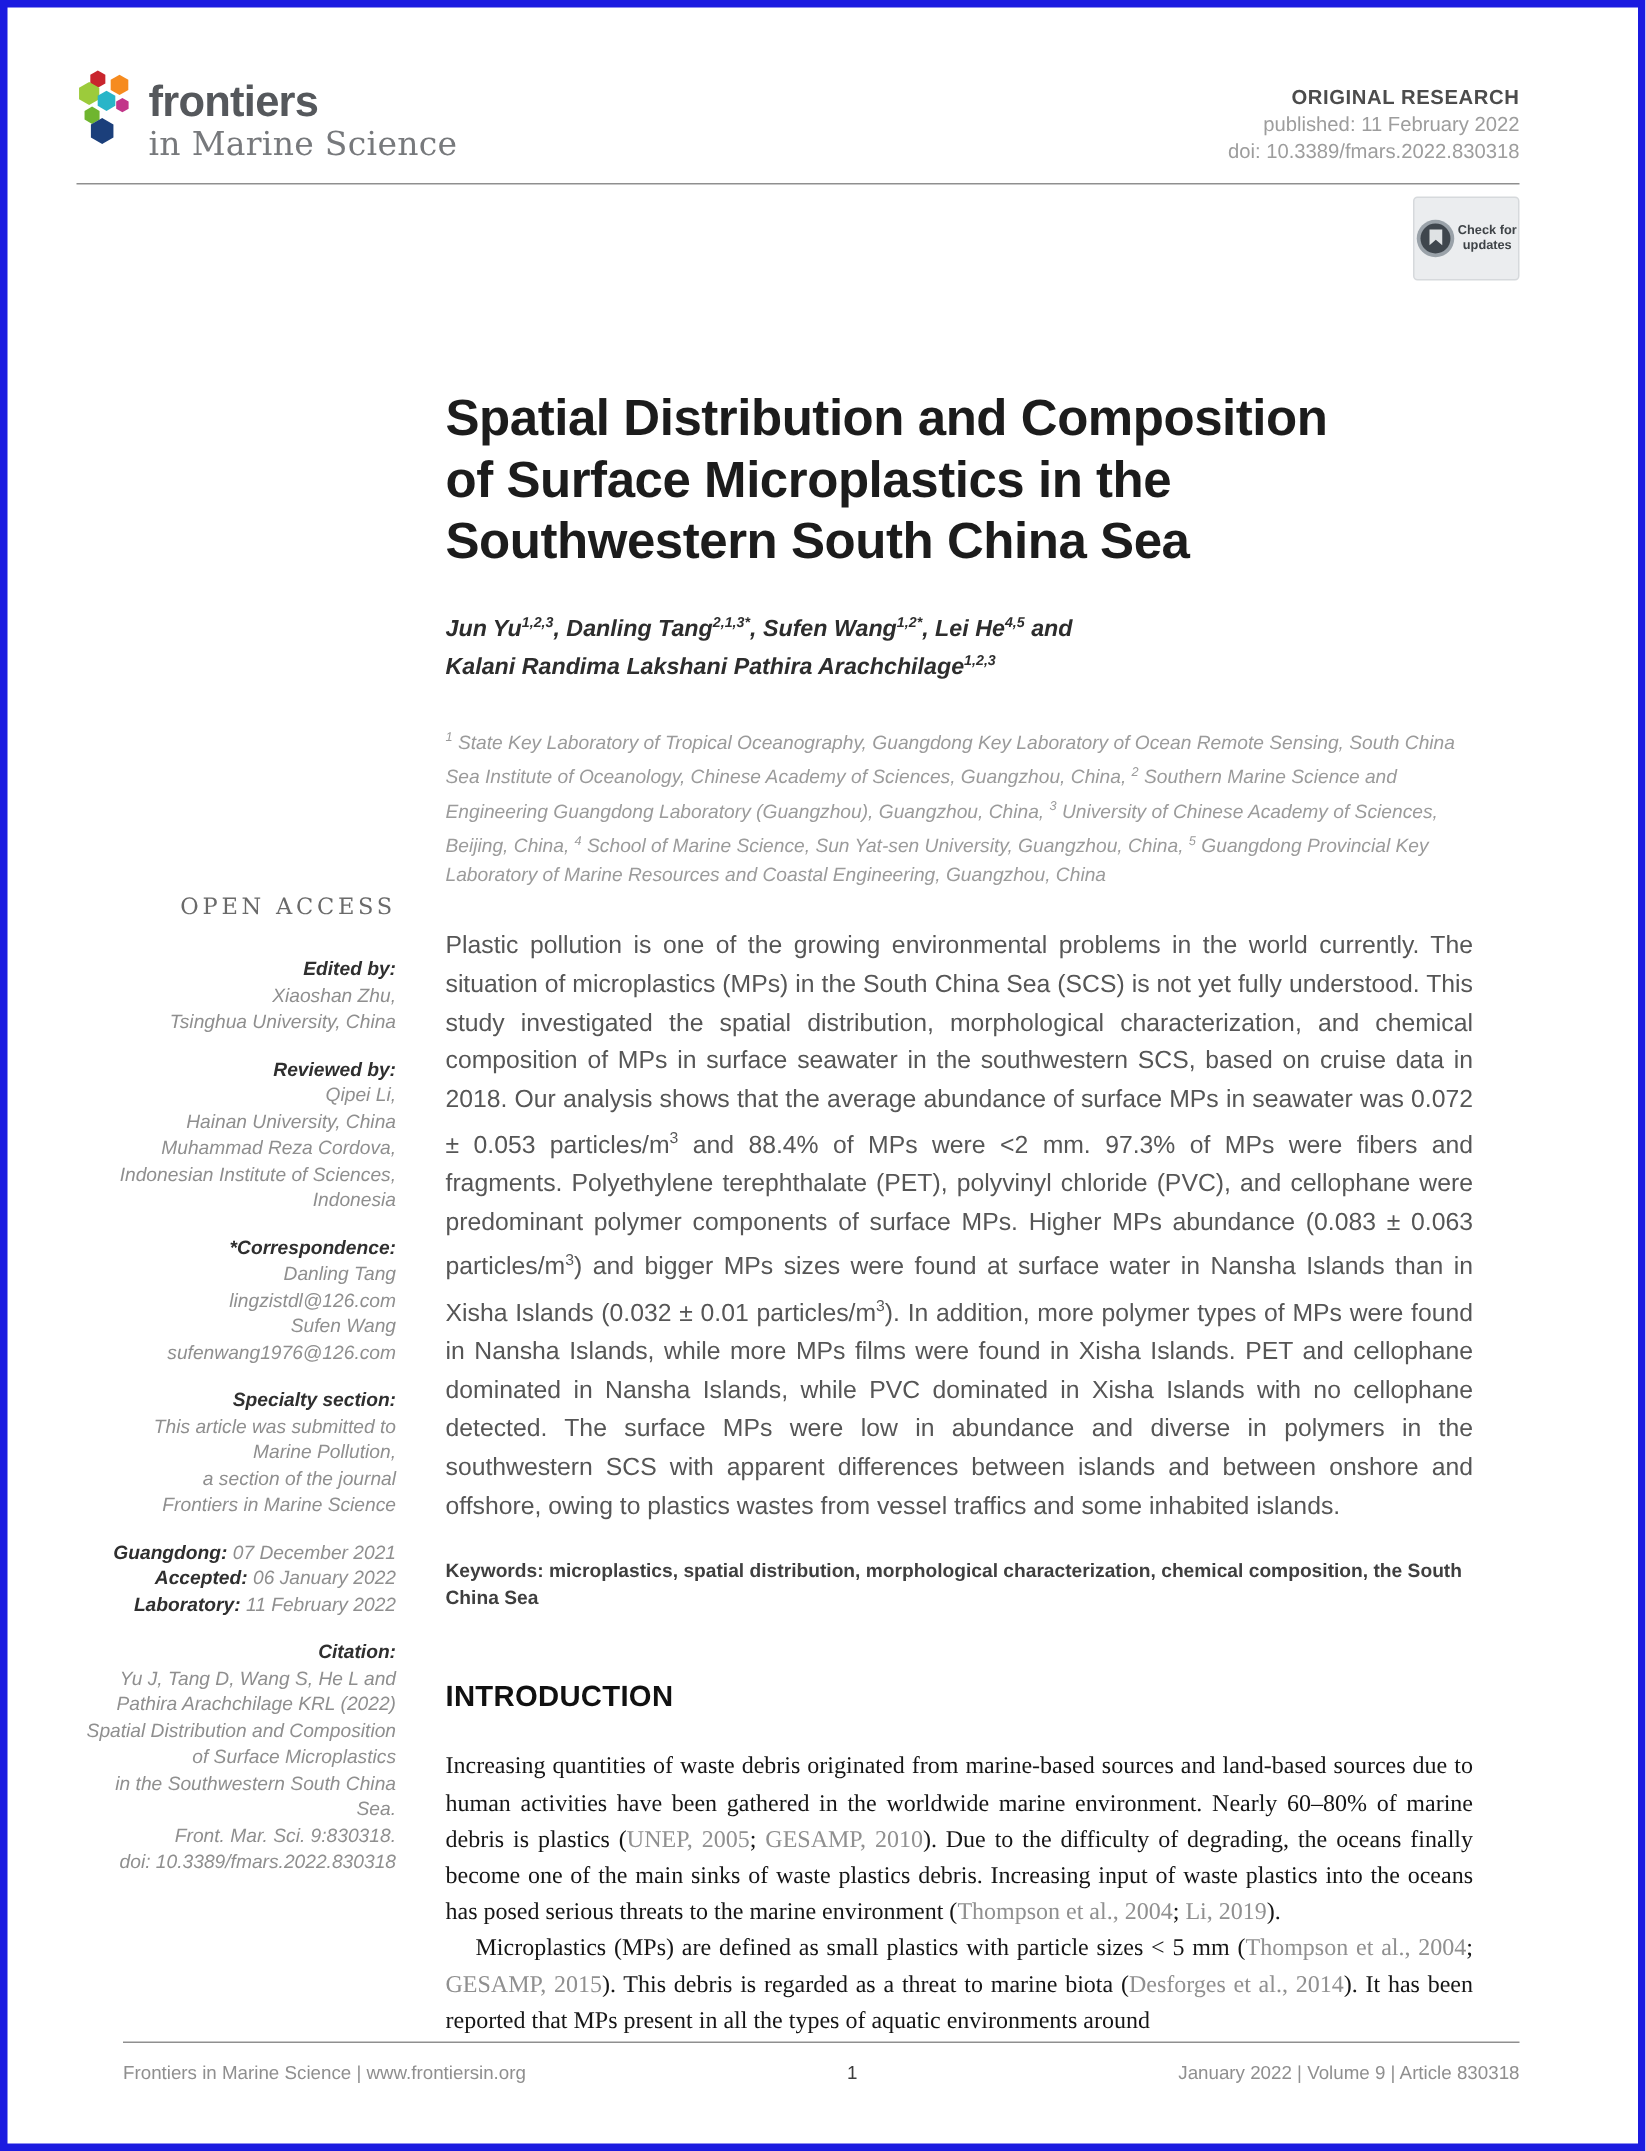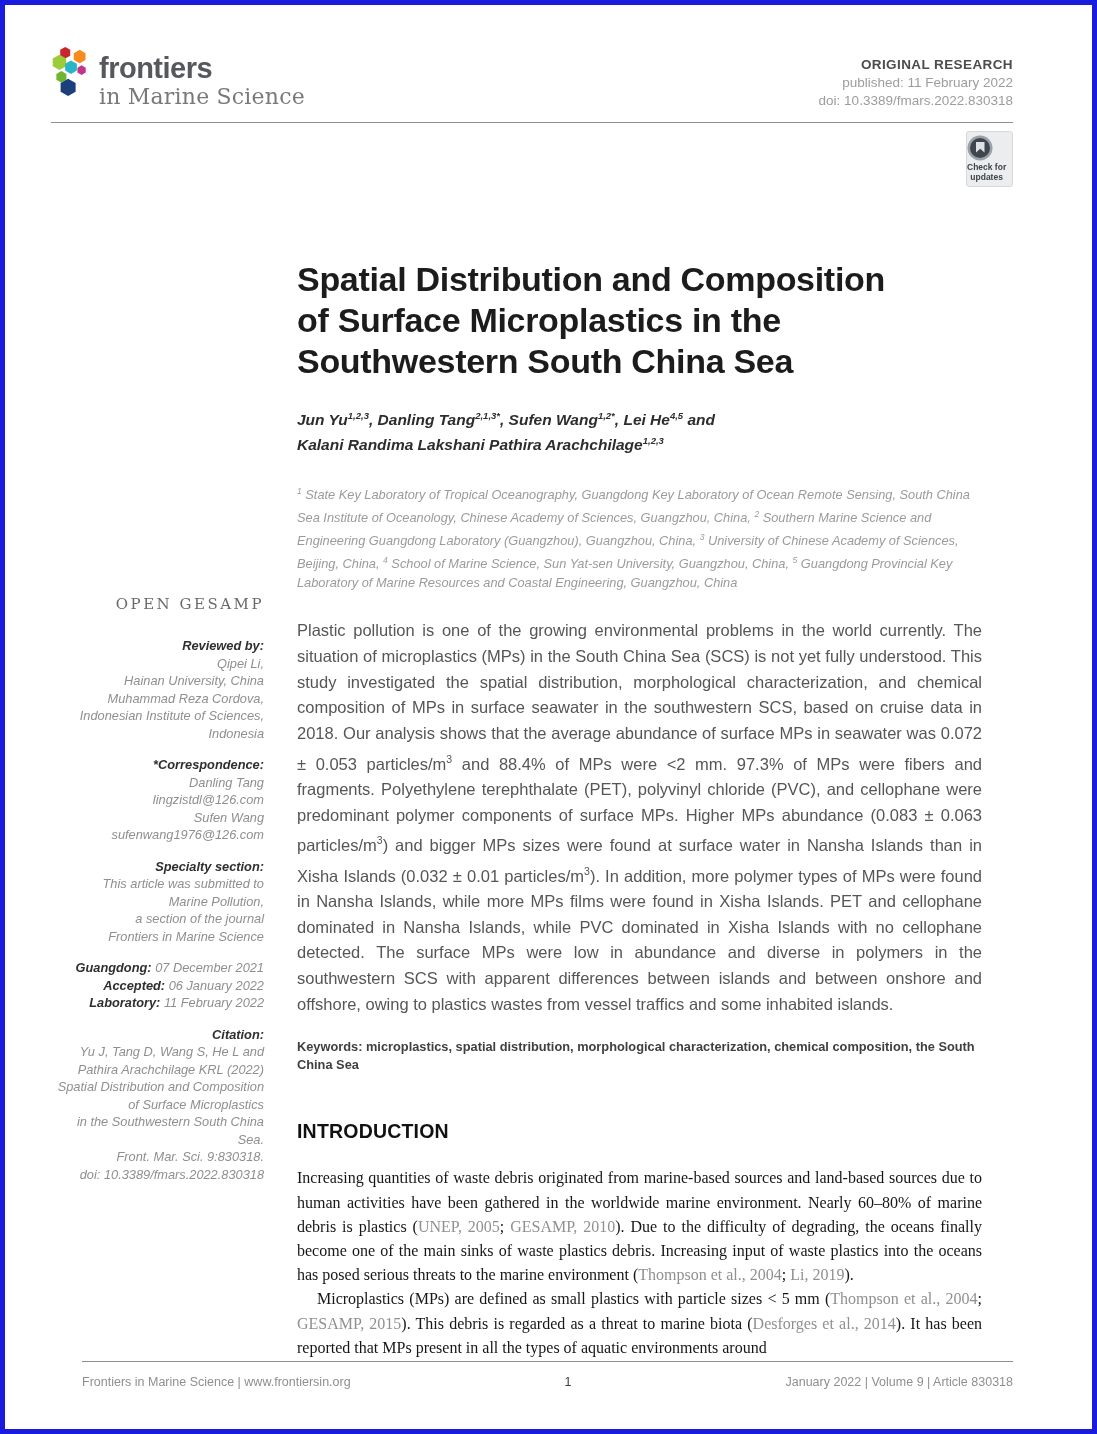--- a/index.html
+++ b/index.html
@@ -23,23 +23,23 @@
   .logo-brand { font-size:29px; font-weight:bold; color:#55585c; letter-spacing:-0.5px; margin-top:9px; }
   .logo-journal { font-family:"DejaVu Serif", serif; font-size:22px; color:#77797c; margin-top:3px; letter-spacing:0.2px; }
   .header-meta { text-align:right; margin-top:12px; }
   .meta-type { font-size:13.5px; font-weight:bold; color:#4c4c4c; letter-spacing:0.4px; }
   .meta-line { font-size:13.5px; color:#9d9d9d; margin-top:3px; }
   .header-rule { border-top:1px solid #8f8f8f; margin-top:14px; }
 
   
   .badge-row { display:flex; justify-content:flex-end; margin-top:8px; }
   .check-badge {
-    width:47px; height:56px;
+    width:71px; height:56px;
     background:#ebedef; border:1px solid #d6d9dc; border-radius:3px;
-    display:flex; flex-direction:column; align-items:flex-start; justify-content:center;
+    display:flex; flex-direction:row; align-items:center; justify-content:center;
     gap:2px; cursor:pointer;
   }
   .check-badge-text { font-size:8.5px; line-height:1.15; color:#3f4448; text-align:center; font-weight:bold; }
 
   
   .body-grid { display:grid; grid-template-columns:213px 685px; column-gap:33px; margin-top:72px; }
 
   
   .sidebar { padding-top:336px; text-align:right; }
   .open-access {
@@ -118,22 +118,26 @@
           <circle cx="13" cy="13" r="10" fill="#3f464d"></circle>
           <polygon points="9,7 17.5,7 17.5,17.5 13.2,13.8 9,17.5" fill="#dfe2e4"></polygon>
         </svg>
         <div class="check-badge-text">Check for<br>updates</div>
       </div>
     </div>
 
     <div class="body-grid">
 
       <aside class="sidebar">
-        <div class="open-access">OPEN GESAMP</div>
+        <div class="open-access">OPEN ACCESS</div>
         <div>
+            <div class="side-block">
+              <div class="side-label">Edited by:</div>
+              <div class="side-lines">Xiaoshan Zhu,<br>Tsinghua University, China</div>
+            </div>
             <div class="side-block">
               <div class="side-label">Reviewed by:</div>
               <div class="side-lines">Qipei Li,<br>Hainan University, China<br>Muhammad Reza Cordova,<br>Indonesian Institute of Sciences,<br>Indonesia</div>
             </div>
             <div class="side-block">
               <div class="side-label">*Correspondence:</div>
               <div class="side-lines">Danling Tang<br>lingzistdl@126.com<br>Sufen Wang<br>sufenwang1976@126.com</div>
             </div>
             <div class="side-block">
               <div class="side-label">Specialty section:</div>

